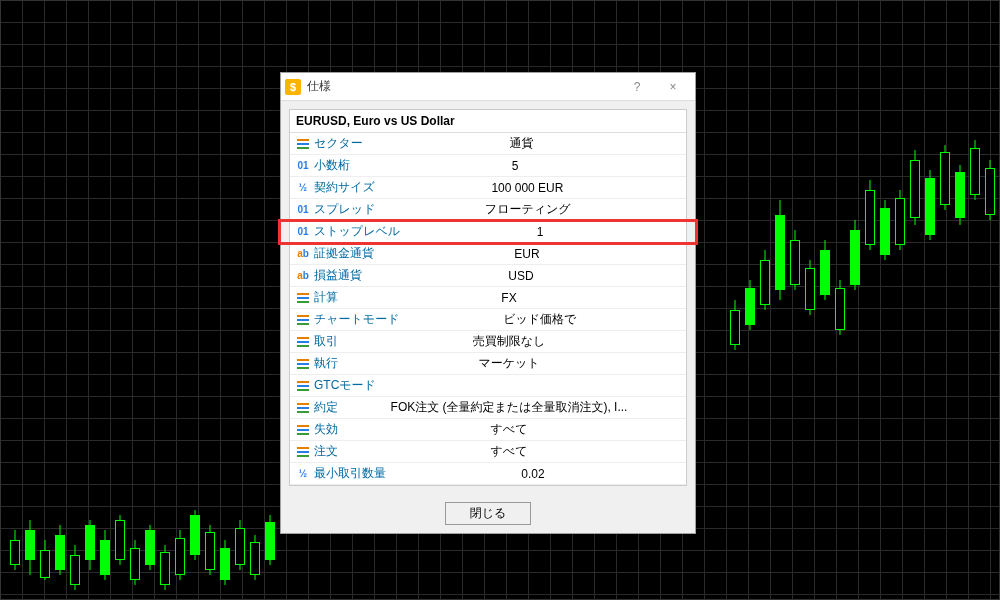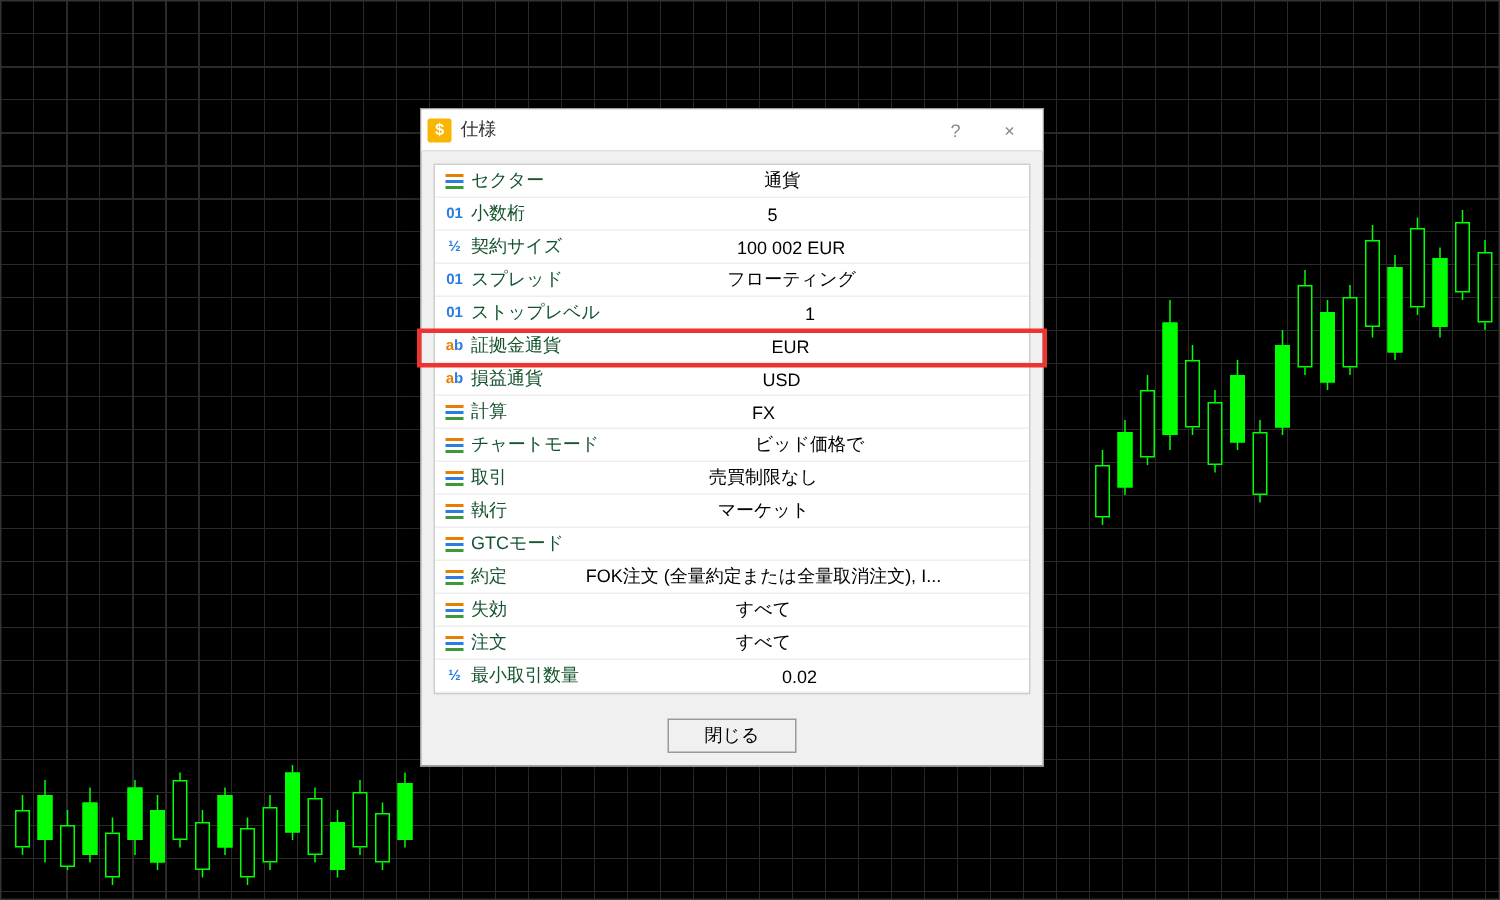--- a/index.html
+++ b/index.html
@@ -32,21 +32,21 @@
 .titlebar { height: 28px; background: #fff; border-bottom: 1px solid #ddd; display: flex; align-items: center; padding: 0 4px; }
 .titlebar .tb-icon { width: 16px; height: 16px; background: #f9b500; border-radius: 2px; margin-right: 6px; display:flex;align-items:center;justify-content:center;font-size:11px;font-weight:bold;color:#fff;}
 .titlebar .tb-title { flex: 1; color: #333; font-size: 12px; }
 .titlebar .tb-btn { width: 36px; height: 24px; display: flex; align-items: center; justify-content: center; color: #888; cursor: pointer; }
 
 .content { background: #fff; margin: 8px; border: 1px solid #ccc; }
 .header-row { padding: 4px 6px; font-weight: bold; border-bottom: 1px solid #ddd; font-size: 12px; }
 .rows { }
 .row { display: flex; align-items: center; height: 22px; border-bottom: 1px solid #eee; padding: 0 4px; position: relative; }
 .row .ico { width: 18px; height: 16px; display: flex; align-items: center; justify-content: center; font-size: 10px; font-weight: bold; margin-right: 2px; }
-.row .label { flex: 0 0 auto; color: #14532d; }
+.row .label { flex: 0 0 auto; color: #0369a1; }
 .row .value { flex: 1; text-align: center; color: #000; padding-right: 2px; }
 
 
 .ico.stack svg{display:block}
 .ico.c01 { color: #2a7de1; }
 .ico.cfrac { color: #2a7de1; }
 .ico.cab .a { color: #e67e00; }
 .ico.cab .b { color: #2a7de1; }
 .highlight-overlay { position:absolute; border:3px solid #e33; pointer-events:none; z-index:5; }
 
@@ -208,41 +208,42 @@
   </div>
 
 <div class="dialog">
   <div class="titlebar">
     <div class="tb-icon">$</div>
     <div class="tb-title">仕様</div>
     <div class="tb-btn">?</div>
     <div class="tb-btn">×</div>
   </div>
   <div class="content">
+    <div class="header-row">EURUSD, Euro vs US Dollar</div>
     <div class="rows" id="rows">
         <div class="row">
           <span class="ico stack">
             <svg width="14" height="12" viewBox="0 0 14 12">
               <rect x="1" y="1" width="12" height="2" fill="#e67e00"></rect>
               <rect x="1" y="5" width="12" height="2" fill="#2a7de1"></rect>
               <rect x="1" y="9" width="12" height="2" fill="#3a9a3a"></rect>
             </svg>
           </span>
           <span class="label">セクター</span>
           <span class="value">通貨</span>
         </div>
         <div class="row">
           <span class="ico c01">01</span>
           <span class="label">小数桁</span>
           <span class="value">5</span>
         </div>
         <div class="row">
           <span class="ico cfrac">½</span>
           <span class="label">契約サイズ</span>
-          <span class="value">100 002 EUR</span>
+          <span class="value">100 000 EUR</span>
         </div>
         <div class="row">
           <span class="ico c01">01</span>
           <span class="label">スプレッド</span>
           <span class="value">フローティング</span>
         </div>
         <div class="row">
           <span class="ico c01">01</span>
           <span class="label">ストップレベル</span>
           <span class="value">1</span>

